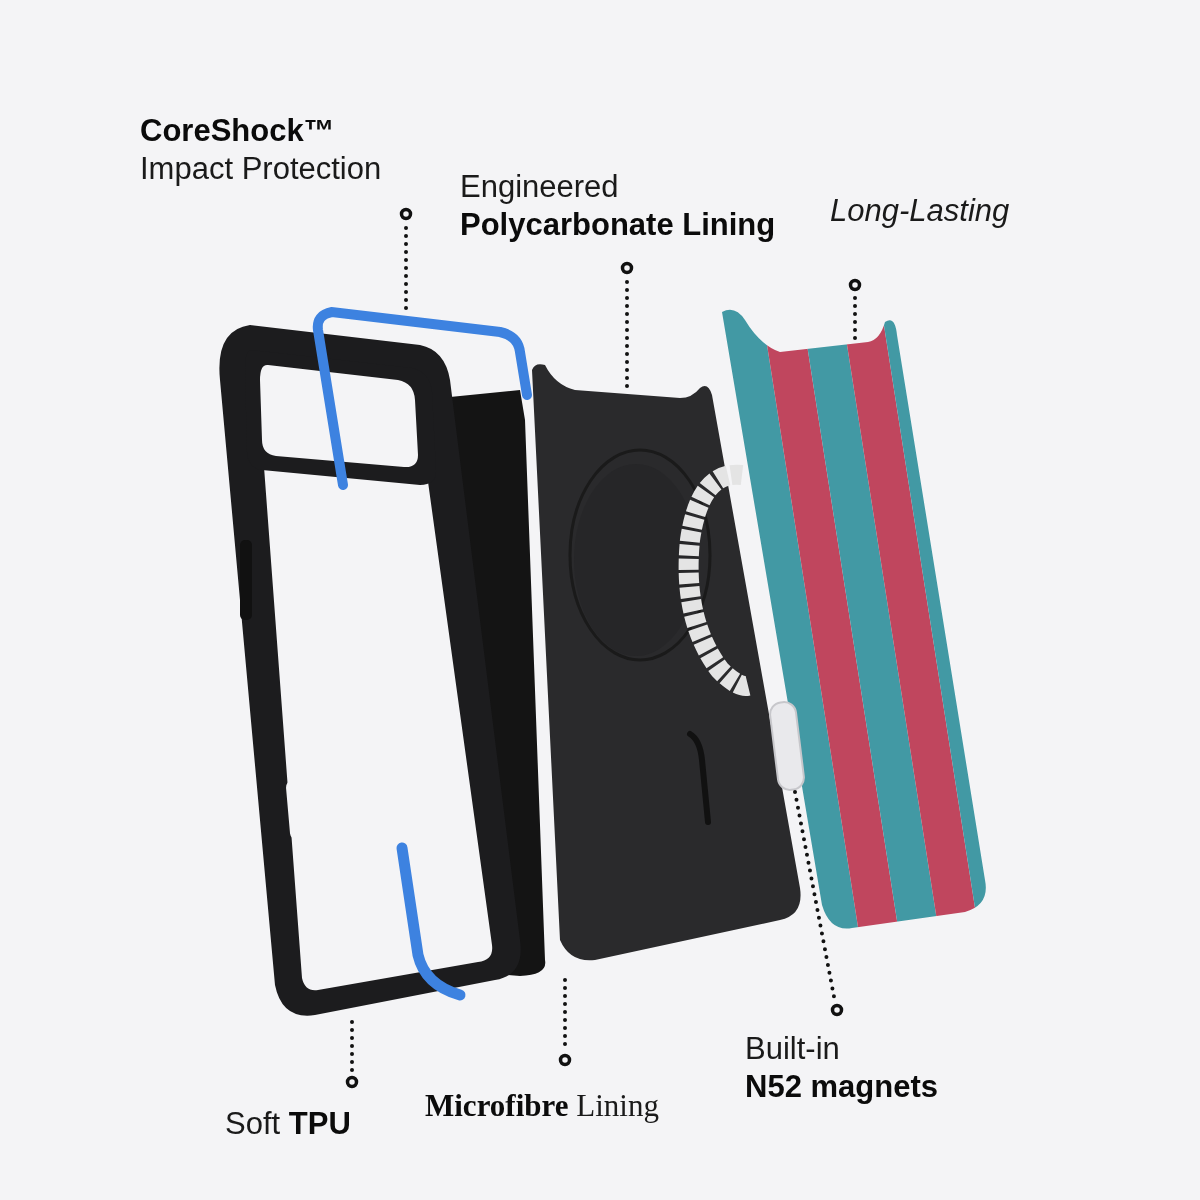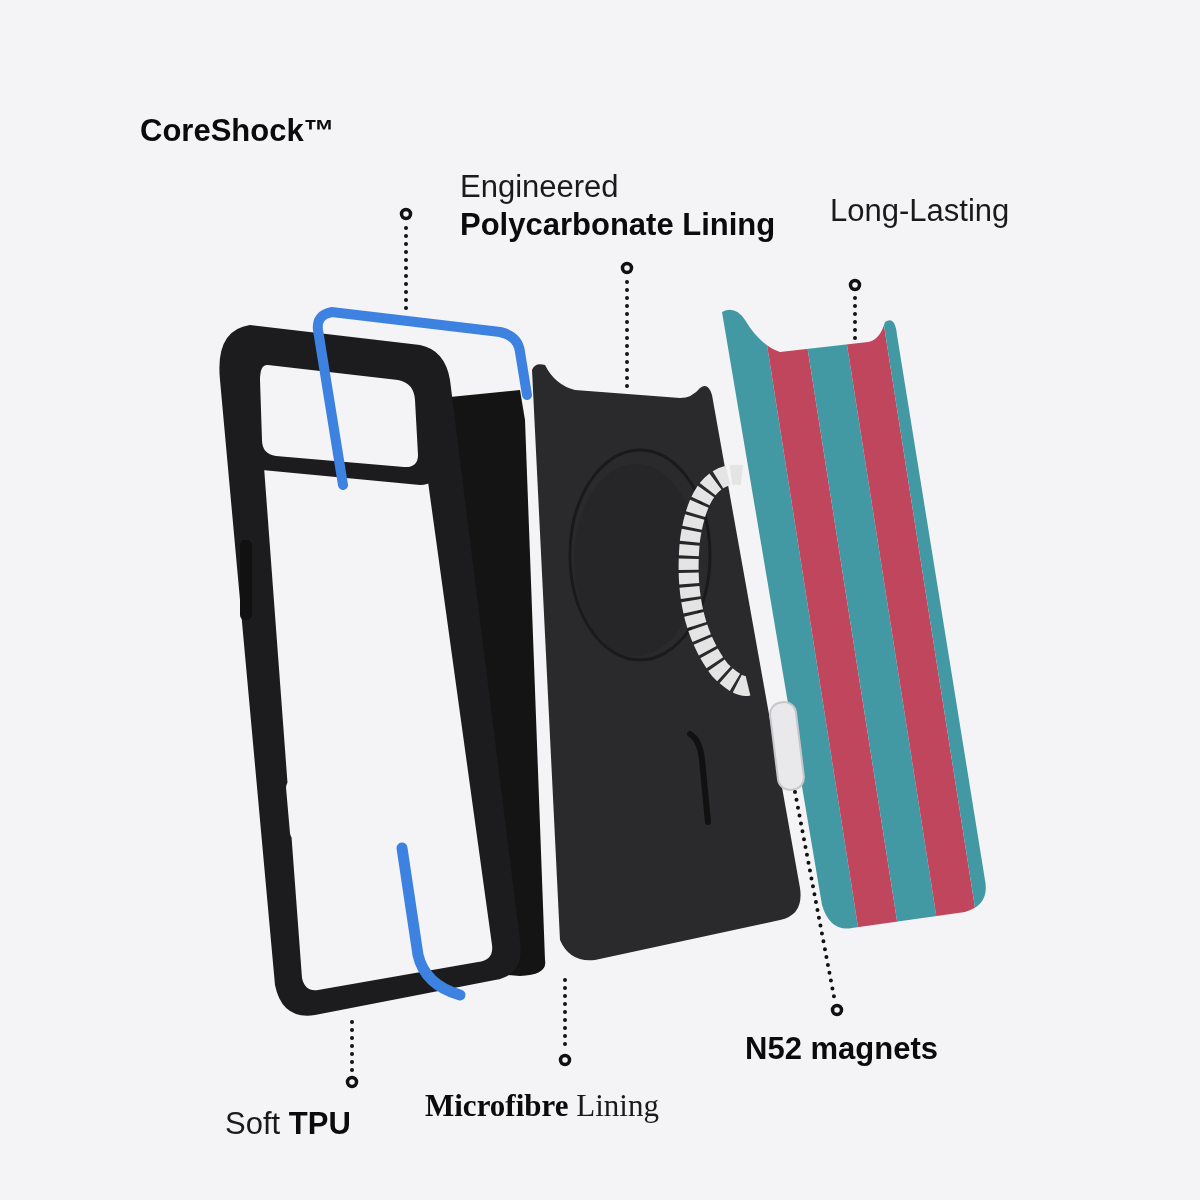--- a/index.html
+++ b/index.html
@@ -8,40 +8,42 @@
   .label .l1,.label .l2{display:block;}
   .light{font-weight:400;color:#1a1a1a;}
   .bold{font-weight:700;color:#0b0b0b;}
   svg.art{position:absolute;left:0;top:0;}
 </style>
 </head>
 <body>
 
 <div class="label" style="left:140px;top:112px;width:305px;">
   <span class="l1 bold">CoreShock™</span>
+  <span class="l2 light">Impact Protection</span>
 </div>
 
 <div class="label" style="left:460px;top:168px;width:355px;">
   <span class="l1 light">Engineered</span>
   <span class="l2 bold">Polycarbonate Lining</span>
 </div>
 
-<div class="label" style="left:830px;top:192px;width:265px;">
+<div class="label" style="left:830px;top:192px;width:265px;font-style:italic;">
   <span class="l1 light">Long-Lasting</span>
 </div>
 
 <div class="label" style="left:225px;top:1105px;width:165px;">
   <span class="light" style="white-space:pre;margin-top:20px;">Soft </span><span class="bold">TPU</span>
 </div>
 
 <div class="label" style="left:425px;top:1087px;width:290px;font-family:Liberation Serif, serif;">
   <span class="bold">Microfibre</span><span class="light" style="white-space:pre;"> Lining</span>
 </div>
 
 <div class="label" style="left:745px;top:1030px;width:230px;">
+  <span class="l1 light">Built-in</span>
   <span class="l2 bold">N52 magnets</span>
 </div>
 
 <svg class="art" width="1200" height="1200" viewBox="0 0 1200 1200">
   <defs>
     <clipPath id="printClip">
       <path d="M722 312 Q735 305 745 320 Q760 345 780 352 L868 342 Q880 340 885 322 Q895 315 897 335 L985 880 Q990 905 965 912 L852 928 Q830 932 822 905 Z"></path>
     </clipPath>
   </defs>
 

